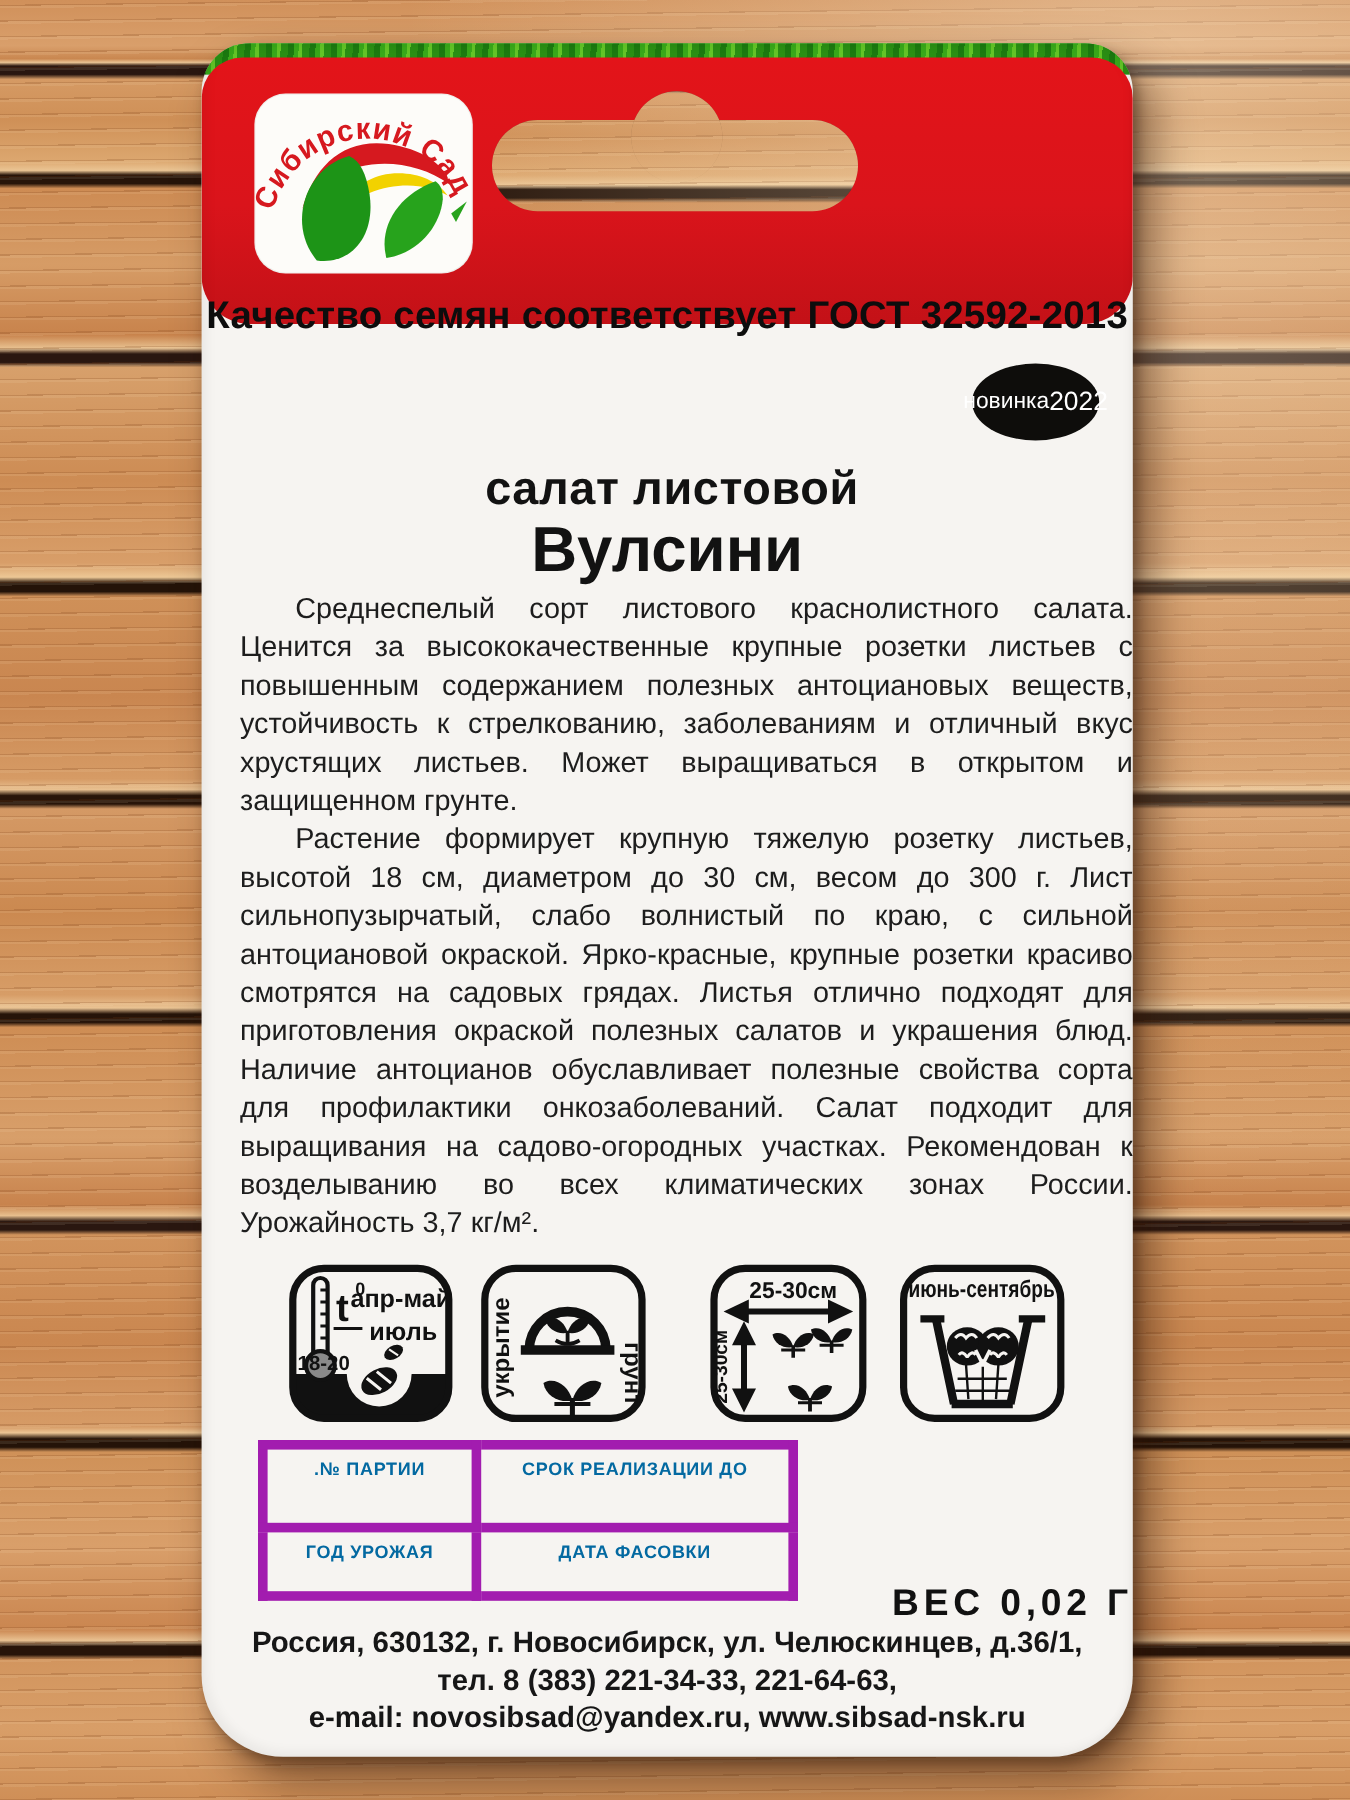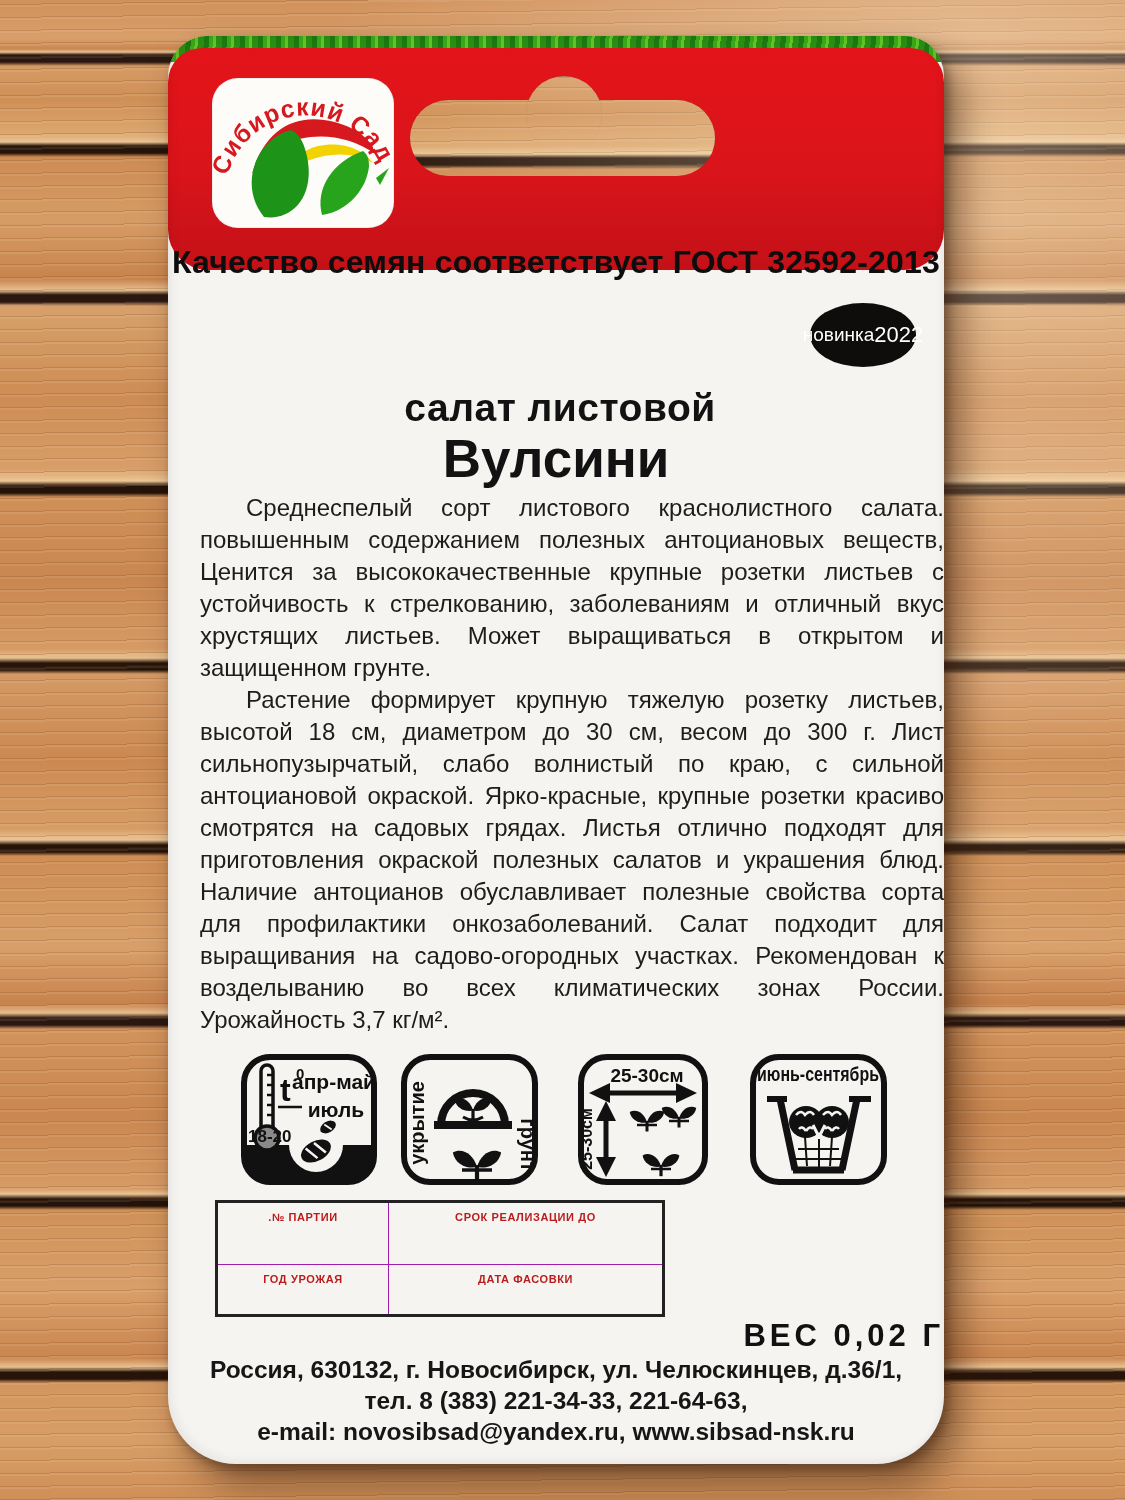--- a/index.html
+++ b/index.html
@@ -64,21 +64,21 @@
   .bl{height:32px;font-size:24px;color:#1d1d1d;white-space:nowrap;overflow:hidden;
       text-align:justify;text-align-last:justify;}
   .bl.ind{text-indent:46px;}
   .bl.left{text-align-last:left;}
   
   .picto{position:absolute;top:1017px;height:133px;}
   .picto svg{display:block;}
   
   .ptable{position:absolute;left:47px;top:1164px;width:450px;border:3px solid #222;
      border-collapse:collapse;}
-  .ptable td{border:1px solid #a21caf;font-size:11px;font-weight:bold;color:#b91c1c;
+  .ptable td{border:8px solid #a21caf;font-size:15px;font-weight:bold;color:#0369a1;
      letter-spacing:.6px;text-align:center;vertical-align:top;padding-top:8px;}
   .ptable tr:first-child td{height:52px;} .ptable tr:last-child td{height:40px;}
   .ptable td:first-child{width:168px;}
   
   .weight{position:absolute;left:0;top:1282px;width:776px;text-align:right;
      font-size:31px;font-weight:bold;letter-spacing:4px;color:#111;}
   .addr{position:absolute;left:0;top:1318px;width:776px;text-align:center;
      font-size:24.5px;font-weight:bold;color:#161616;line-height:31px;}
 </style>
 </head>
@@ -130,22 +130,22 @@
   <div class="badge">
     <span class="b1">новинка</span>
     <span class="b2">2022</span>
   </div>
 
   <div class="title1">салат листовой</div>
   <div class="title2">Вулсини</div>
 
   <div class="body">
     <div class="bl ind">Среднеспелый сорт листового краснолистного салата.</div>
+    <div class="bl">Ценится за высококачественные крупные розетки листьев с</div>
     <div class="bl">повышенным содержанием полезных антоциановых веществ,</div>
-    <div class="bl">Ценится за высококачественные крупные розетки листьев с</div>
     <div class="bl">устойчивость к стрелкованию, заболеваниям и отличный вкус</div>
     <div class="bl">хрустящих листьев. Может выращиваться в открытом и</div>
     <div class="bl left">защищенном грунте.</div>
     <div class="bl ind">Растение формирует крупную тяжелую розетку листьев,</div>
     <div class="bl">высотой 18 см, диаметром до 30 см, весом до 300 г. Лист</div>
     <div class="bl">сильнопузырчатый, слабо волнистый по краю, с сильной</div>
     <div class="bl">антоциановой окраской. Ярко-красные, крупные розетки красиво</div>
     <div class="bl">смотрятся на садовых грядах. Листья отлично подходят для</div>
     <div class="bl">приготовления окраской полезных салатов и украшения блюд.</div>
     <div class="bl">Наличие антоцианов обуславливает полезные свойства сорта</div>
@@ -194,21 +194,21 @@
       <path d="M34,72 h78" stroke="#111" stroke-width="8"></path>
       <use href="#sprout" transform="translate(73,56) scale(0.8)"></use>
       <path d="M63,64 q10,6 20,0" stroke="#111" stroke-width="3" fill="none"></path>
       <use href="#sprout" transform="translate(77,112) scale(1.05)"></use>
       <path d="M62,117 h30" stroke="#111" stroke-width="3.5"></path>
       <text transform="translate(24,70) rotate(-90)" text-anchor="middle" font-size="20" font-weight="bold" fill="#111">укрытие</text>
       <text transform="translate(121,92) rotate(90)" text-anchor="middle" font-size="20" font-weight="bold" fill="#111">грунт</text>
     </svg>
   </div>
 
-  <div class="picto" style="left:409px">
+  <div class="picto" style="left:423px">
     <svg viewBox="0 0 132 133" width="132" height="133">
       <rect x="4" y="4" width="124" height="125" rx="26" fill="none" stroke="#111" stroke-width="6"></rect>
       <text x="70" y="29" text-anchor="middle" font-size="19" font-weight="bold" fill="#111">25-30см</text>
       <path d="M30,40 h72" stroke="#111" stroke-width="5"></path>
       <polygon points="12,40 33,30 33,50" fill="#111"></polygon>
       <polygon points="120,40 99,30 99,50" fill="#111"></polygon>
       <path d="M29,64 v46" stroke="#111" stroke-width="5"></path>
       <polygon points="29,48 19,68 39,68" fill="#111"></polygon>
       <polygon points="29,124 19,104 39,104" fill="#111"></polygon>
       <text transform="translate(15,86) rotate(-90)" text-anchor="middle" font-size="16" font-weight="bold" fill="#111">25-30см</text>

